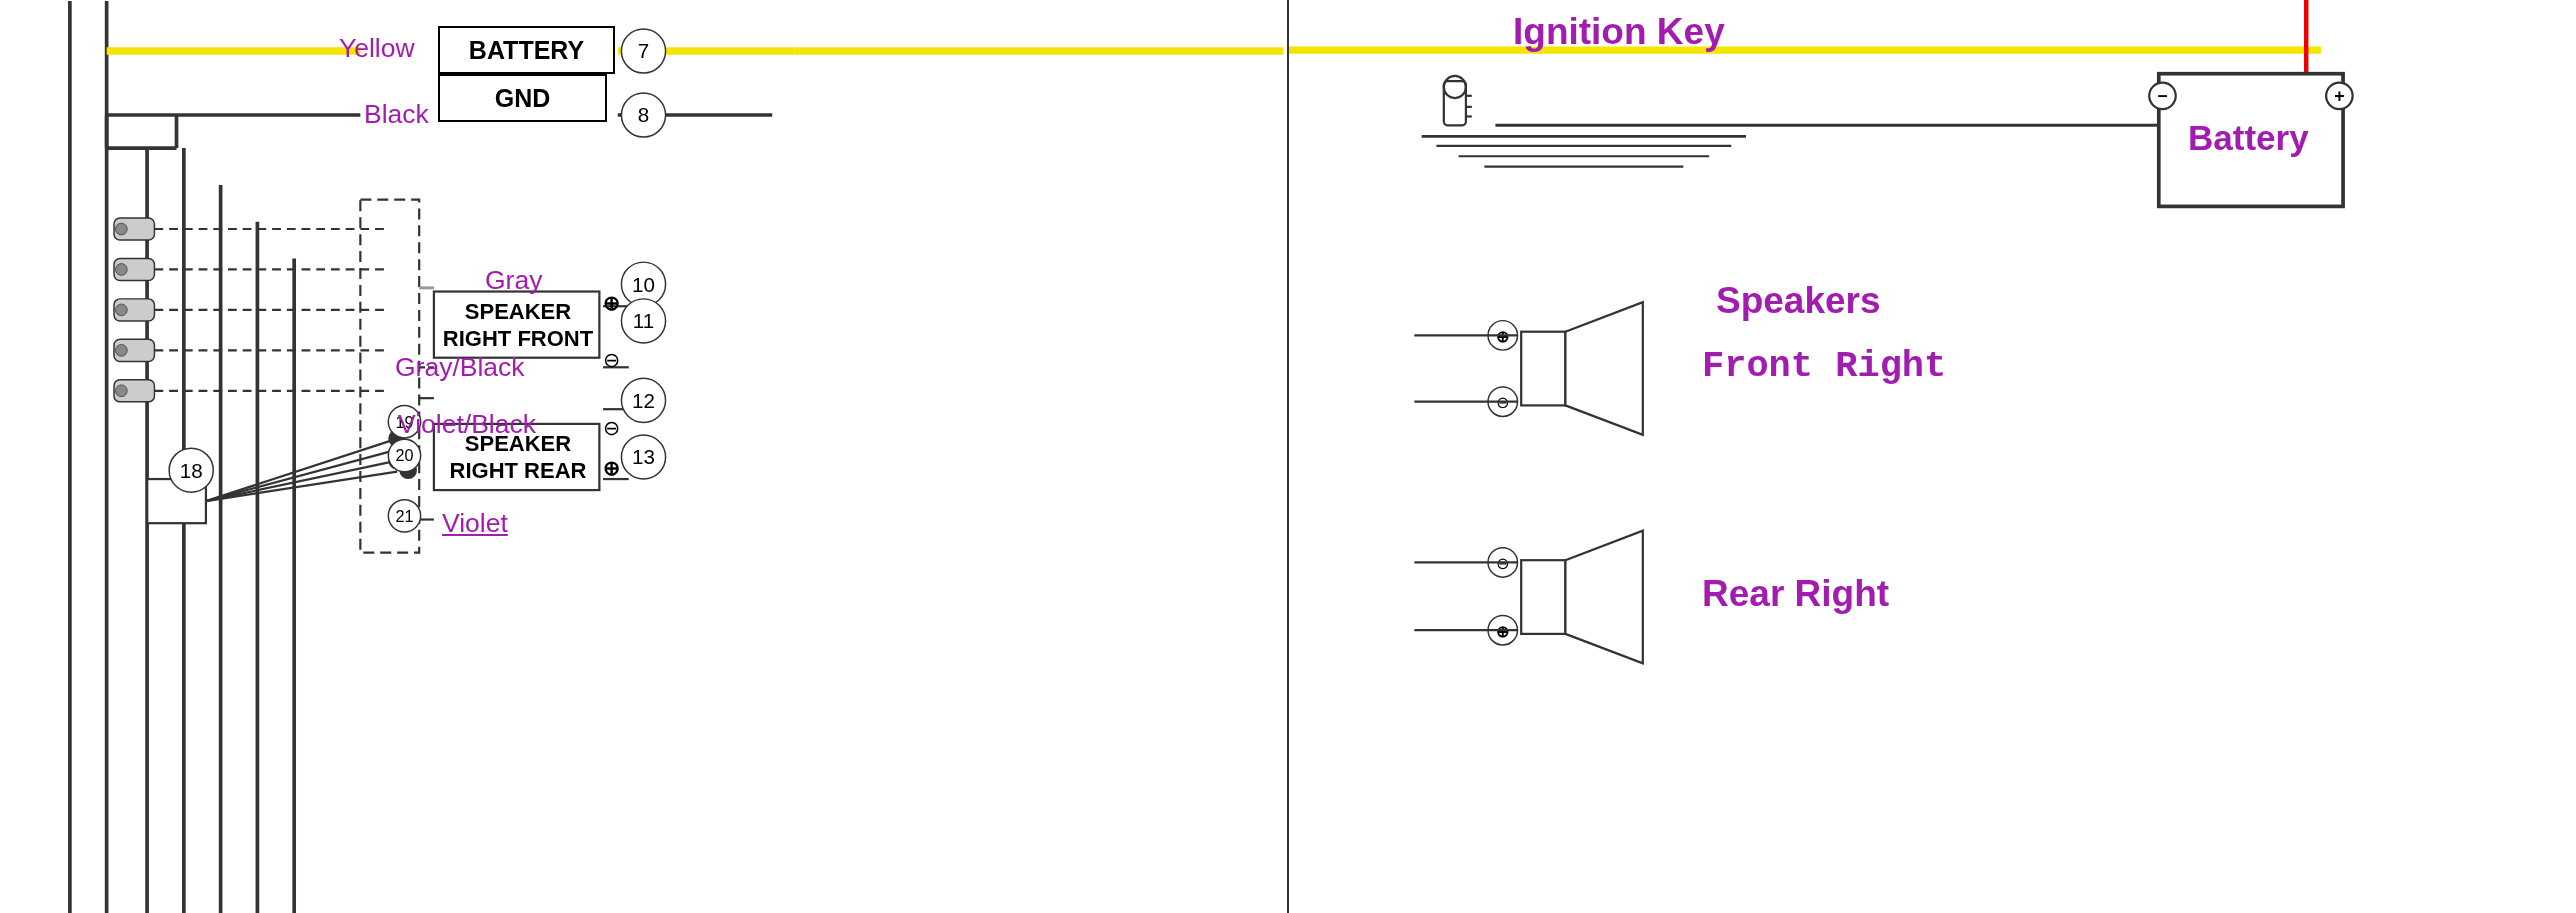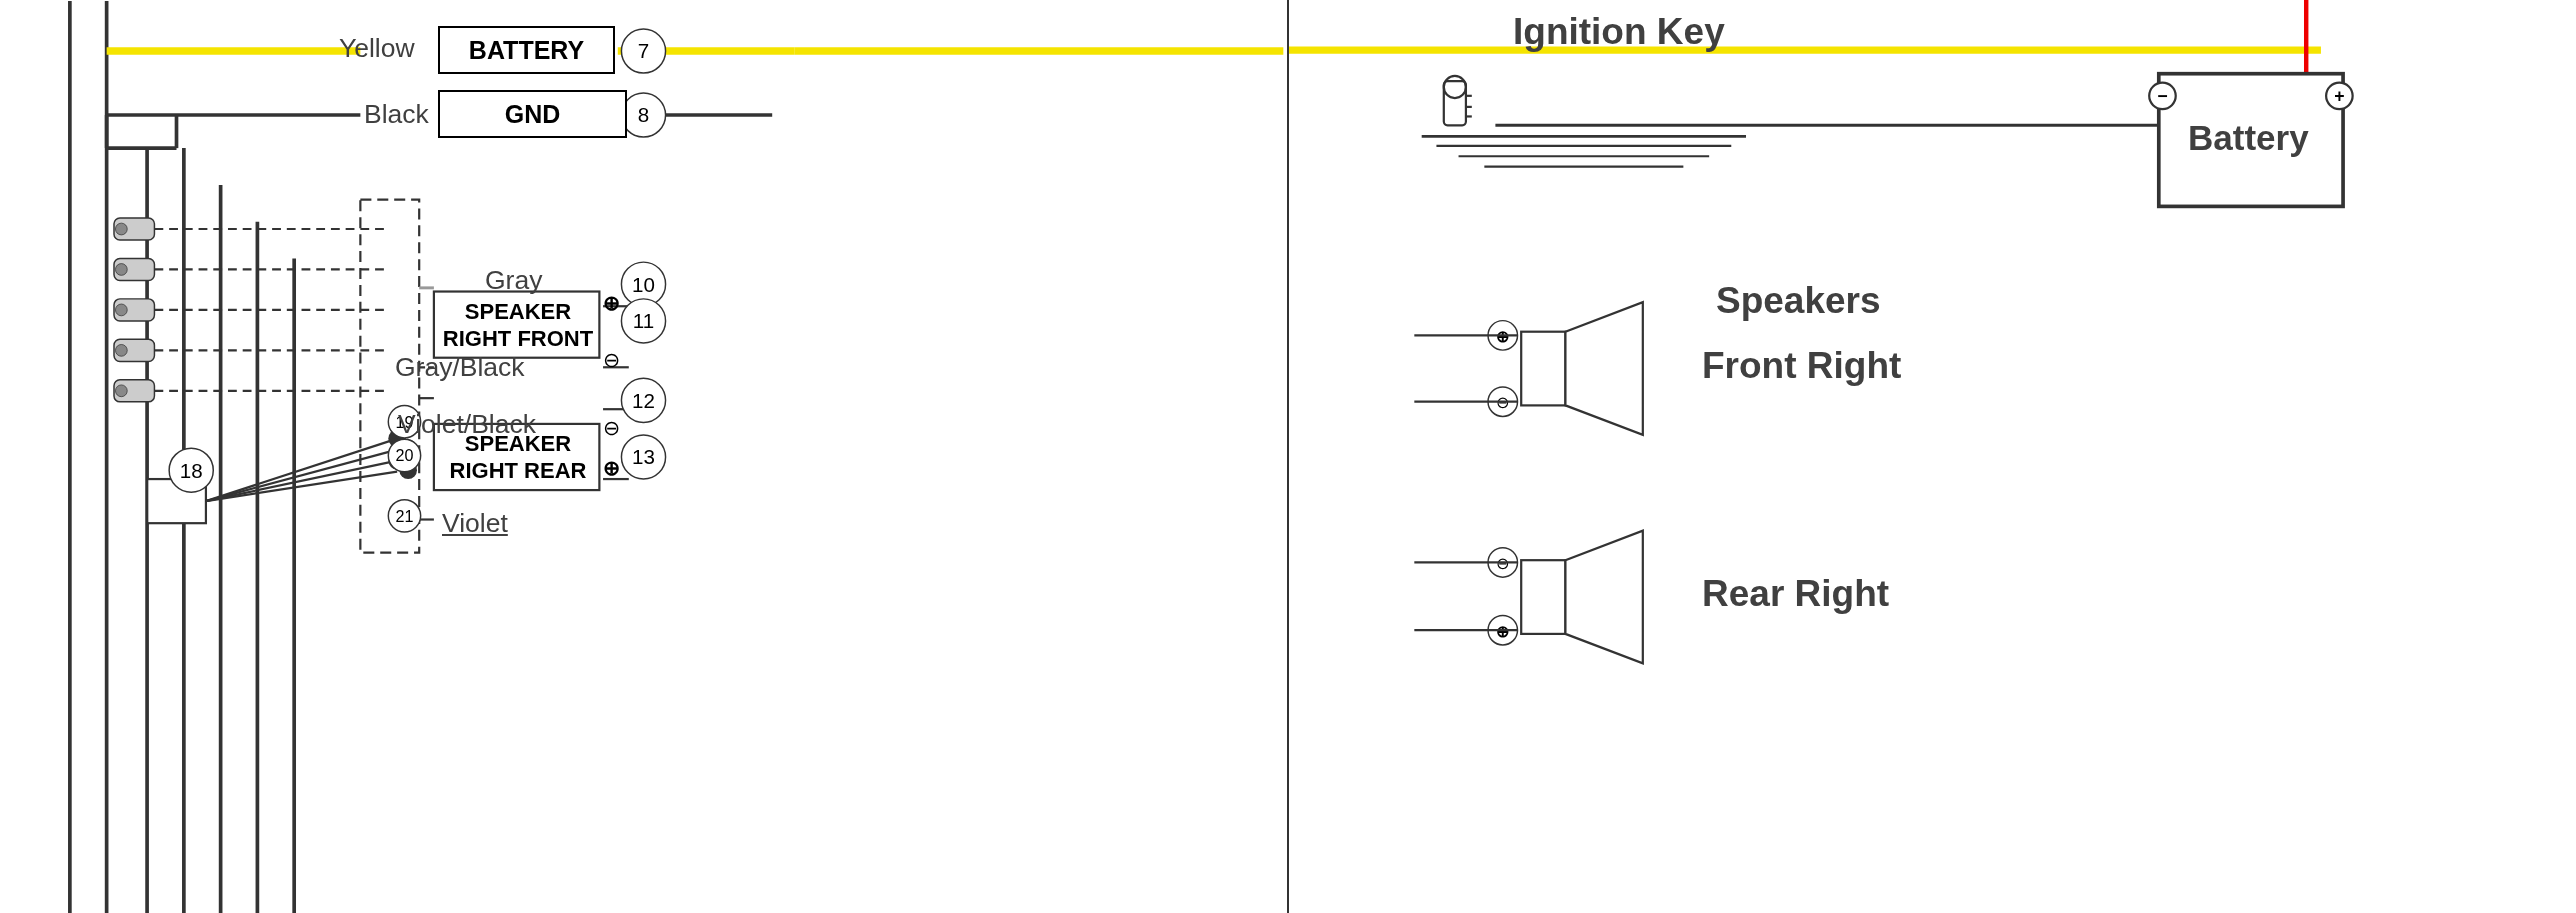--- a/index.html
+++ b/index.html
@@ -34,21 +34,21 @@
     .panel-svg {
       position: absolute;
       top: 0; left: 0;
       width: 100%; height: 100%;
     }
 
     
     .label {
       position: absolute;
       font-size: 26.5px;
-      color: #404040;
+      color: #a21caf;
     }
     .label-bold {
       font-weight: bold;
     }
 
     
     .wire-box {
       position: absolute;
       border: 2.2px solid #000;
       background: #fff;
@@ -179,21 +179,21 @@
       <text x="550" y="708" font-size="22" text-anchor="middle">21</text>
 
     </svg>
 
     <div class="label" style="left:339px; top:33px;">Yellow</div>
 
     <div class="wire-box" style="left:438px; top:26px; width:177px; height:48px;">BATTERY</div>
 
     <div class="label" style="left:364px; top:99px;">Black</div>
 
-    <div class="wire-box" style="left:438px; top:90px; width:189px; height:48px;">GND</div>
+    <div class="wire-box" style="left:438px; top:74px; width:169px; height:48px;">GND</div>
 
     <div class="label" style="left:457px; top:265px;margin-left:28px;">Gray</div>
 
     <div style="position:absolute; left:436px; top:293px; width:164px; height:65px; display:flex; flex-direction:column; align-items:center; justify-content:center; font-size:22px; font-weight:bold; line-height:1.2;">
       <span>SPEAKER</span>
       <span>RIGHT FRONT</span>
     </div>
 
     <div class="label" style="left:395px; top:352px;">Gray/Black</div>
 
@@ -261,20 +261,20 @@
       <line x1="170" y1="855" x2="310" y2="855" stroke="#333" stroke-width="3"></line>
 
     </svg>
 
     <div class="label label-bold" style="left:224px; top:11px; font-size:37px;text-align:center;">Ignition Key</div>
 
     <div class="label label-bold" style="left:899px; top:118px; font-size:35px;">Battery</div>
 
     <div class="label label-bold" style="left:427px; top:280px; font-size:37px;">Speakers</div>
 
-    <div class="label label-bold" style="left:413px; top:345px; font-size:37px;">Front Right</div>
+    <div class="label label-bold" style="left:413px; top:345px; font-size:37px;font-family:Liberation Mono, monospace;">Front Right</div>
 
     <div class="label label-bold" style="left:413px; top:573px; font-size:37px;">Rear Right</div>
 
   </div>
 
 </div>
 
 
 </body></html>

